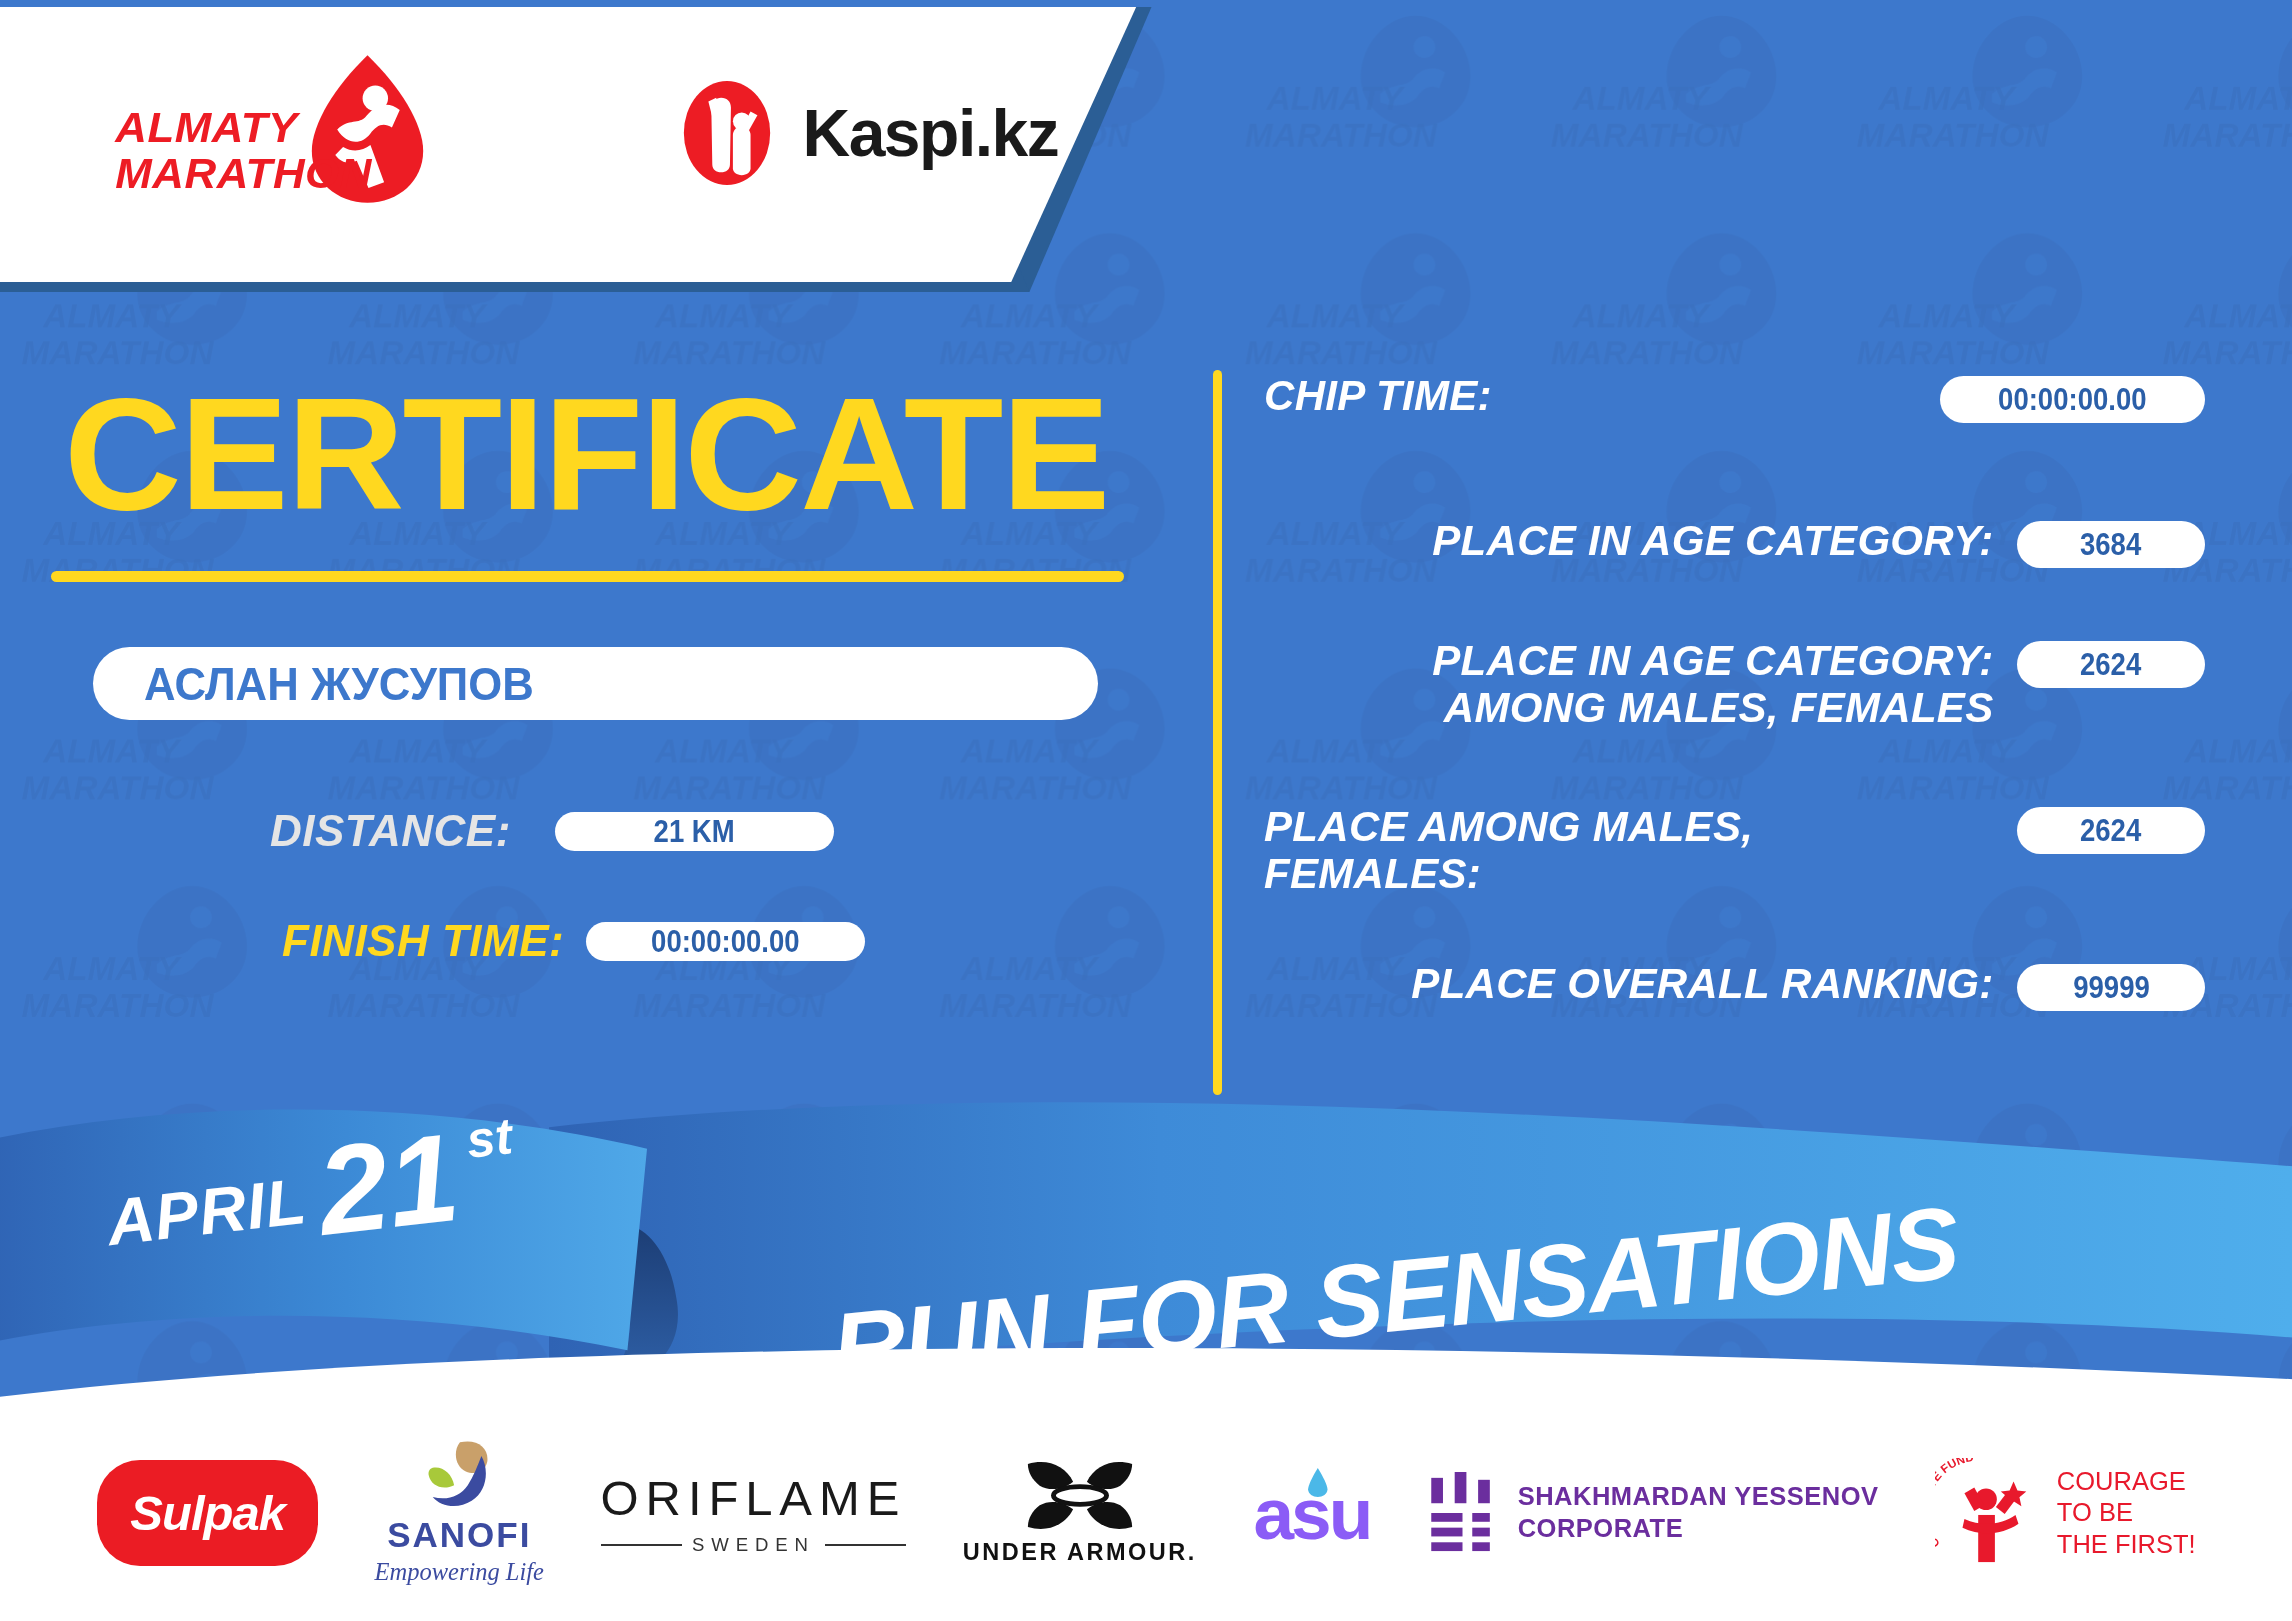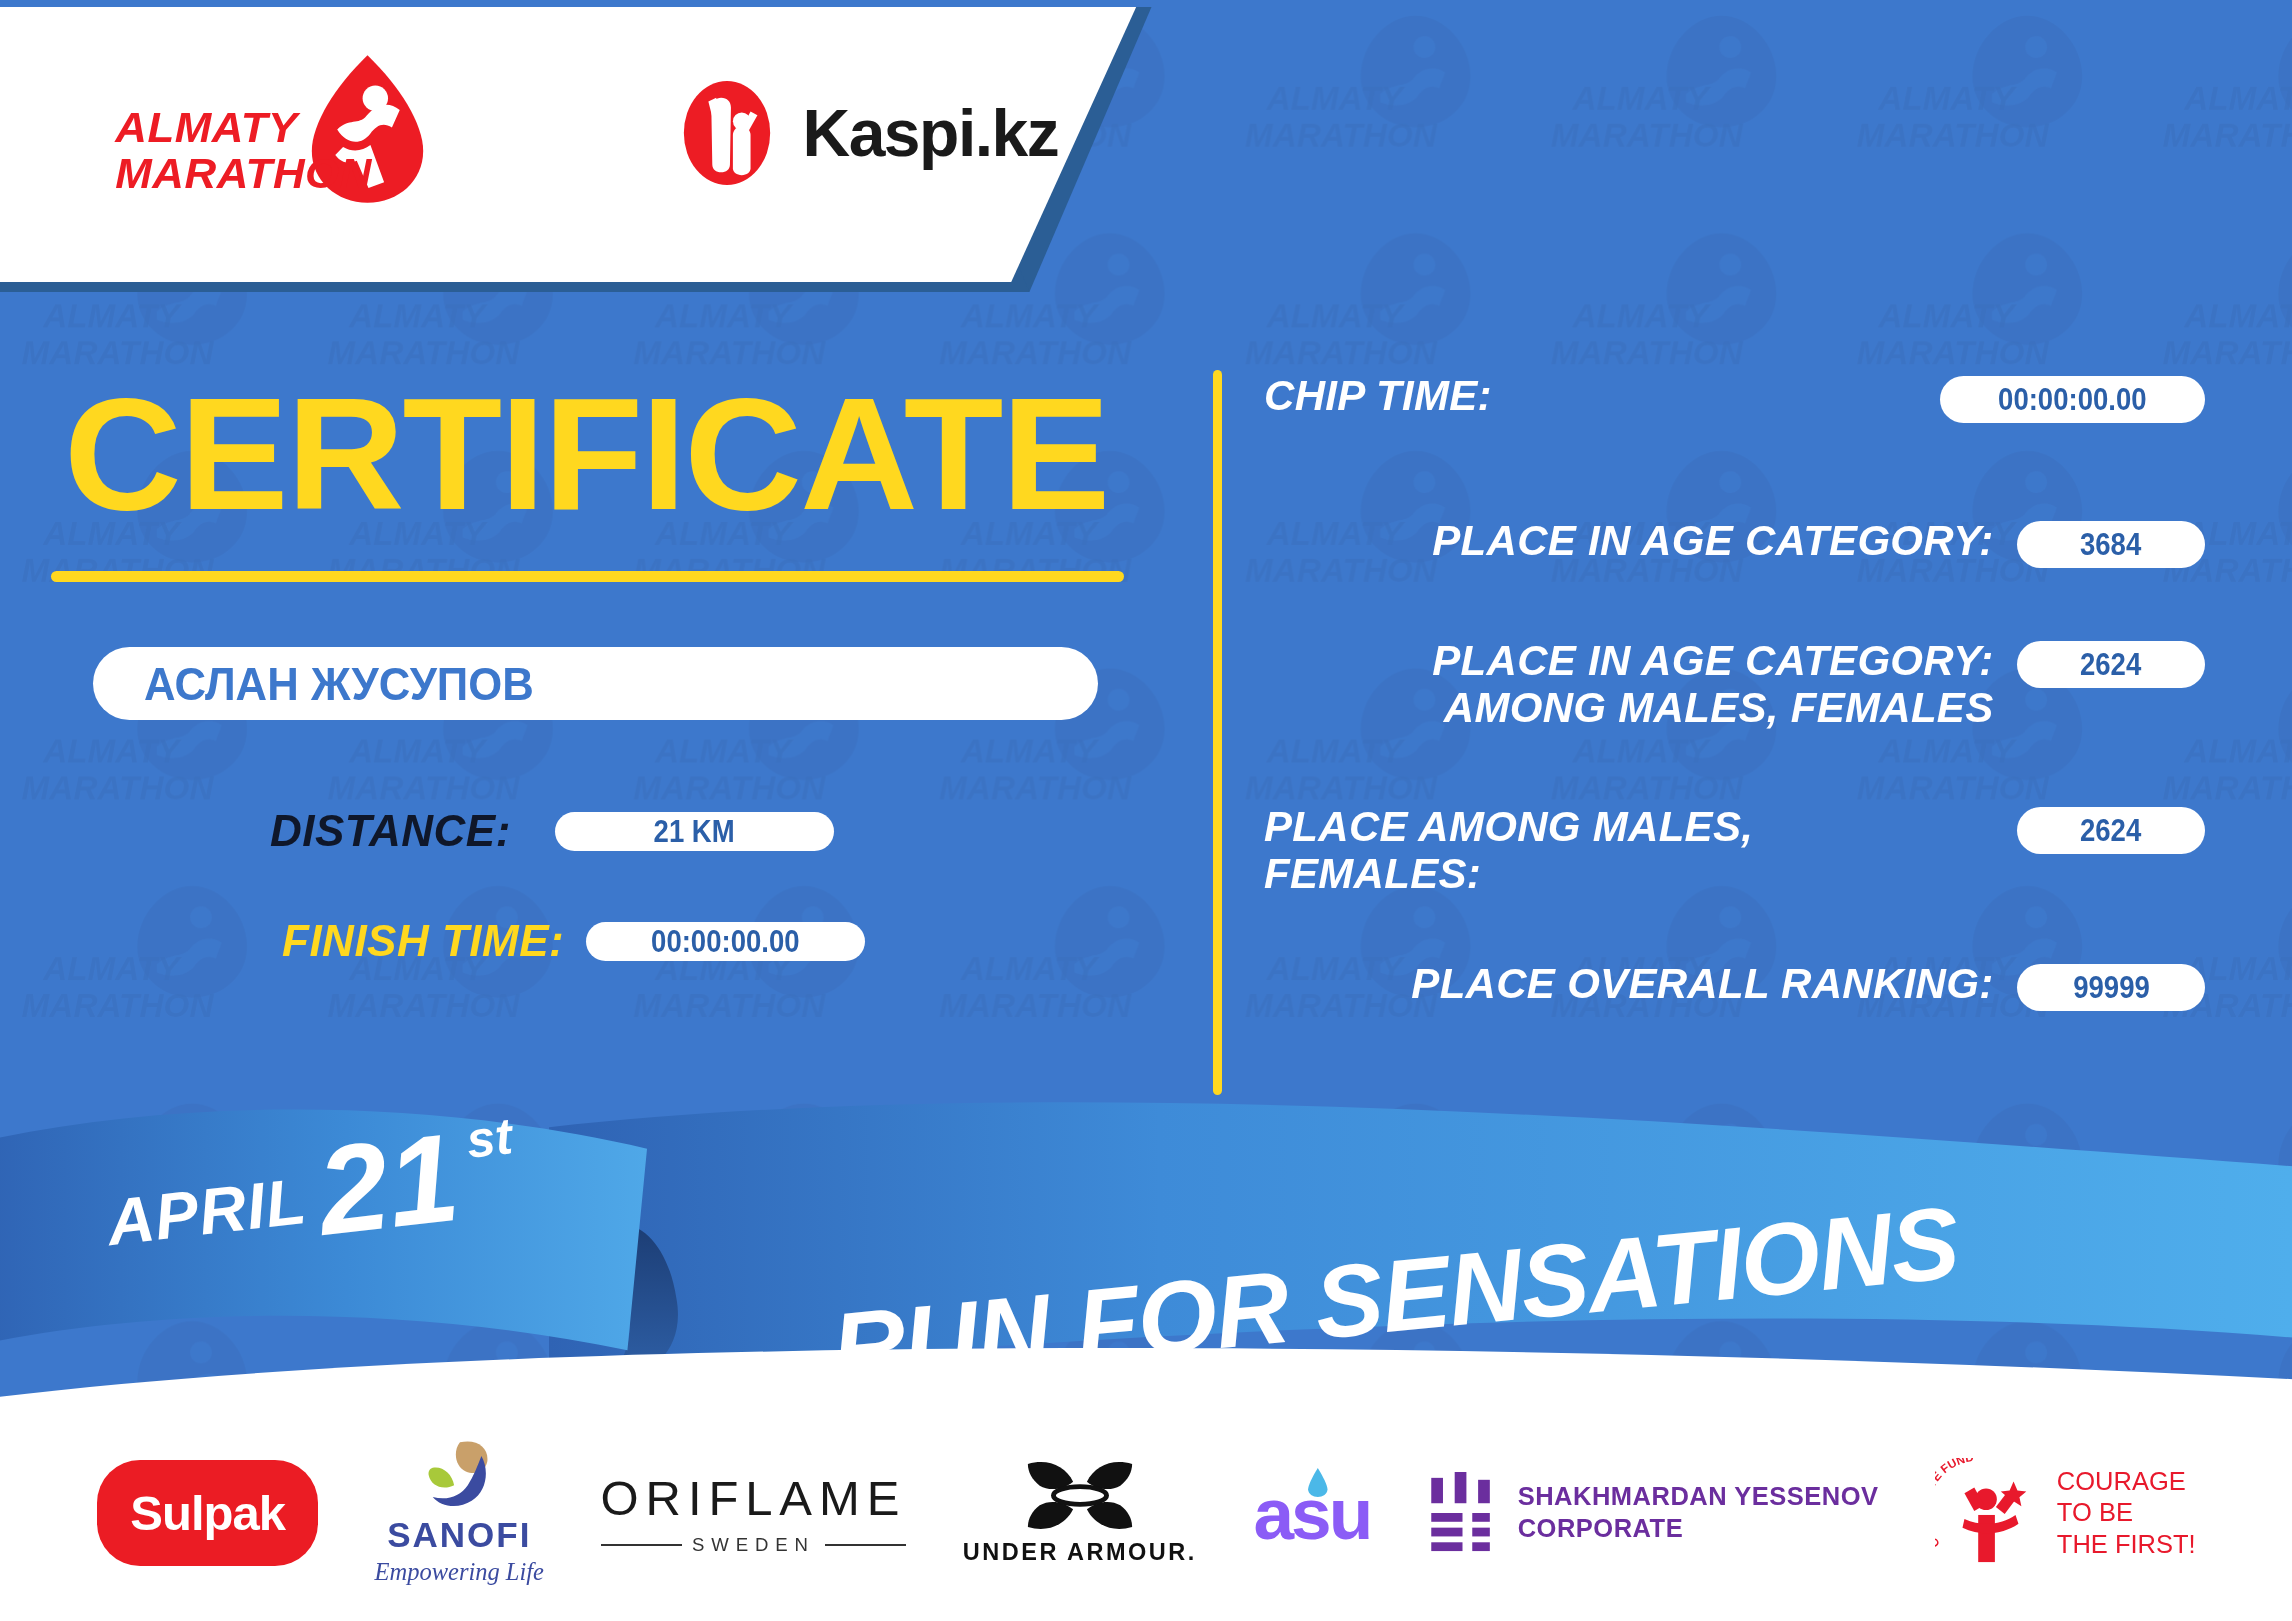--- a/index.html
+++ b/index.html
@@ -100,21 +100,21 @@
     height:39px; border-radius:23.5px; background:#ffffff;
     display:flex; align-items:center; justify-content:center;
   }
   .lrow .val-pill span {
     font-family:"Liberation Sans", sans-serif;
     font-weight:bold; font-size:32px; color:#2B5FA8;
     letter-spacing:0px; transform:scaleX(0.86);
   }
 
   #row-distance { left:270px; top:806px; }
-  #row-distance .lbl { color:#0f172a; }
+  #row-distance .lbl { color:#e5e5e5; }
   #row-distance .val-pill { width:279px; margin-left:44px; }
 
   #row-finish { left:282px; top:916px; }
   #row-finish .lbl { color:#FFD81F; }
   #row-finish .val-pill { width:279px; margin-left:21.6px; }
 
   
   .v-divider {
     position:absolute; left:1213px; top:370px; width:8.8px; height:725px;
     background:#FFD81F; border-radius:4.9px; z-index:30;
@@ -183,21 +183,21 @@
   
   .sponsors {
     position:absolute; left:0; top:1404px; width:2293px; height:218px;
     background:#ffffff; z-index:45;
     display:flex; align-items:center; justify-content:space-around;
     padding:0 69px;
   }
   .sp { display:flex; align-items:center; justify-content:center; }
 
   .sulpak {
-    background:#EB1C24; border-radius:43px; padding:25px 33px;
+    background:#EB1C24; border-radius:43px; padding:25px 33px;font-style:italic;
   }
   .sulpak span {
     font-family:"Liberation Sans", sans-serif; font-weight:bold;
     color:#ffffff; font-size:49px; letter-spacing:-1px;
   }
 
   .sanofi { flex-direction:column; align-items:center; }
   .sanofi .mark { width:76px; height:69px; margin-bottom:5.9px; }
   .sanofi .nm { font-family:"Liberation Sans", sans-serif; font-weight:bold;
     color:#3B4BA0; font-size:35px; letter-spacing:2px;text-align:center; }

